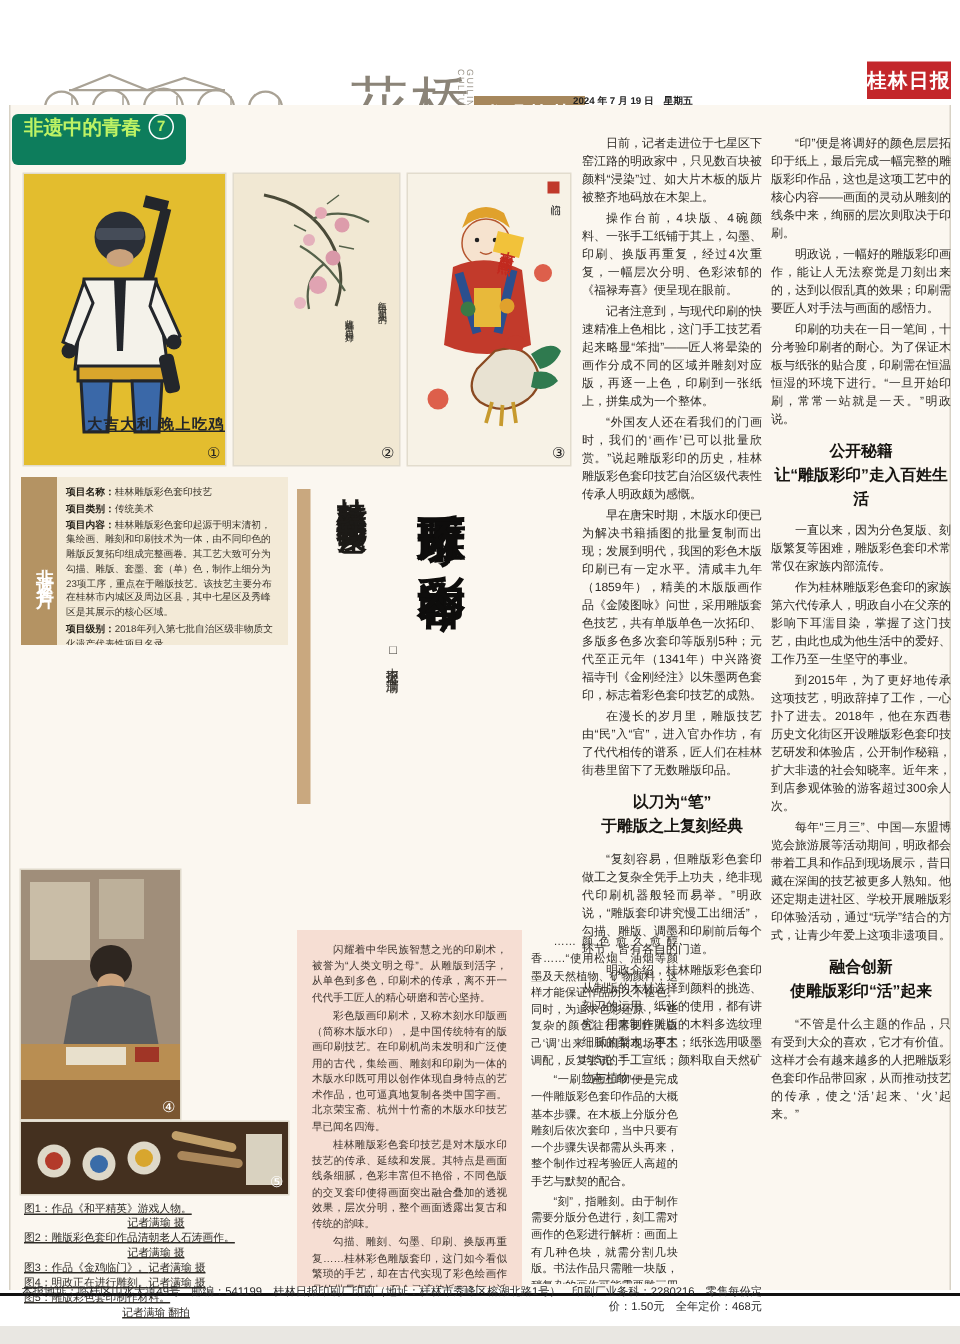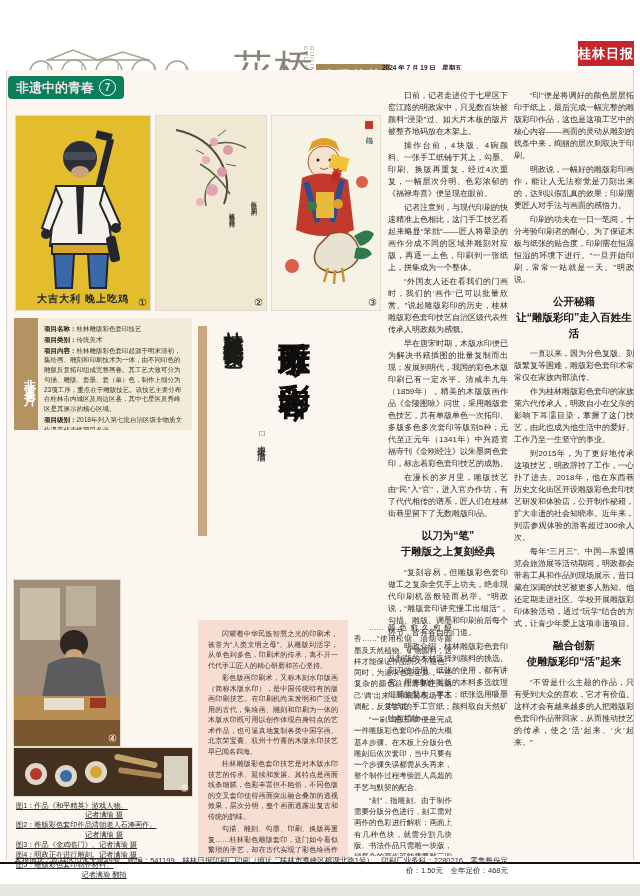--- a/index.html
+++ b/index.html
@@ -9,26 +9,26 @@
   
   .top-strip{left:0;top:0;width:544px;height:70px;background:#fff;margin-top:36px;}
   .masthead-title{left:232px;top:6px;font-family:"Liberation Serif",serif;font-weight:400;font-size:40px;color:#8b8478;letter-spacing:2px;}
   .masthead-en{left:303px;top:10px;writing-mode:vertical-rl;font-size:6px;color:#9a9489;letter-spacing:1px;height:52px;}
   .section-label{left:316px;top:28px;background:#a6875c;color:#fff;font-size:12px;font-weight:bold;letter-spacing:3px;padding:3px 7px;}
   .dateblock{left:382px;top:27px;width:200px;font-size:6.5px;color:#222;line-height:1.5;font-weight:bold;}
   .paper-box{left:578px;top:5px;width:56px;height:25px;background:#c3272b;color:#fff;font-size:13px;font-weight:bold;text-align:center;line-height:25px;letter-spacing:1px;font-family:"Liberation Serif",serif;}
   .page-num{left:597px;top:26px;font-size:38px;font-weight:900;color:#0c0c0c;font-family:"Liberation Serif",serif;}
   
   .frame{left:6px;top:70px;width:626px;height:790px;background:#fbf7f0;border-left:1px solid #d8d2c5;border-right:1px solid #d8d2c5;}
-  .badge{left:8px;top:76px;height:23px;background:#0d7d5c;border-radius:4px;color:#e5e5e5;font-size:13px;font-weight:bold;display:flex;align-items:center;padding:0 8px;gap:5px;z-index:5;}
+  .badge{left:8px;top:76px;height:34px;background:#0d7d5c;border-radius:4px;color:#bef264;font-size:13px;font-weight:bold;display:flex;padding:0 8px;gap:5px;z-index:5;}
   .badge .num{display:inline-block;width:15px;height:15px;border:1px solid #fff;border-radius:50%;font-size:10px;line-height:15px;text-align:center;font-weight:bold;}
   
   .print{overflow:hidden;box-shadow:0 0 0 1px #e2dccd;}
   .print .lab,.photo .lab{position:absolute;right:3px;bottom:2px;font-size:10px;color:#222;}
-  .print1-text{position:absolute;left:0;right:0;bottom:4px;text-align:center;font-size:10px;font-weight:900;color:#23262b;letter-spacing:1px;}
+  .print1-text{position:absolute;left:0;right:0;bottom:20px;text-align:right;font-size:10px;font-weight:900;color:#23262b;letter-spacing:1px;text-decoration:underline;}
   .banner-txt{position:absolute;left:58px;top:40px;writing-mode:vertical-rl;color:#c22a1f;background:#f2c23a;font-size:10px;font-weight:bold;padding:3px 2px;letter-spacing:2px;transform:rotate(14deg);}
   .corner-seal{position:absolute;right:6px;top:5px;font-size:7px;color:#333;writing-mode:vertical-rl;}
   .corner-seal .seal{display:inline-block;width:8px;height:8px;background:#c0392b;margin-bottom:2px;}
   .callig{position:absolute;writing-mode:vertical-rl;font-size:6px;color:#3c3a33;letter-spacing:1px;line-height:1.6;font-family:"Liberation Serif",serif;}
   
   .infocard{left:14px;top:318px;width:178px;height:112px;background:#f3ead7;display:flex;}
   .infocard .strip{width:24px;background:#b49363;color:#fff;writing-mode:vertical-rl;text-align:center;font-size:12px;letter-spacing:5px;padding-top:10px;font-weight:bold;}
   .infocard .body{flex:1;padding:6px 6px;font-size:6.5px;line-height:1.5;color:#3a352c;overflow:hidden;}
   .info-line{margin:0 0 1px 0;text-indent:0;}
   .info-line b{color:#201c14;}

